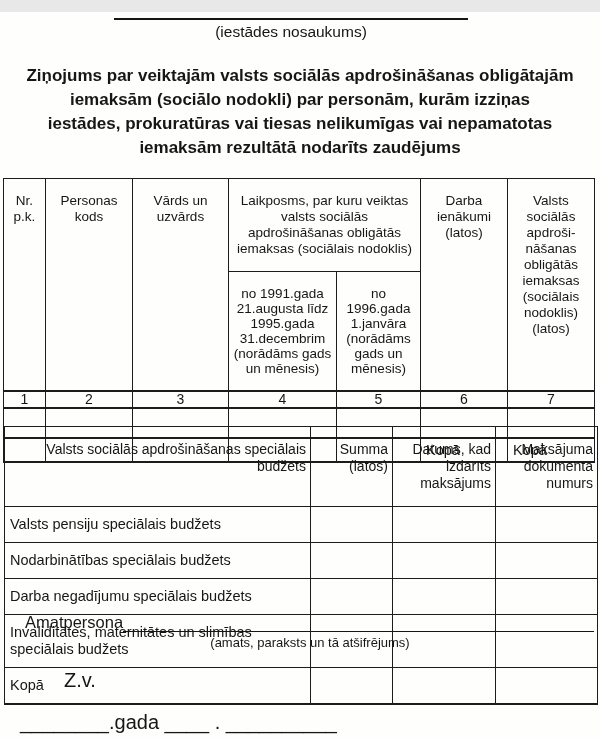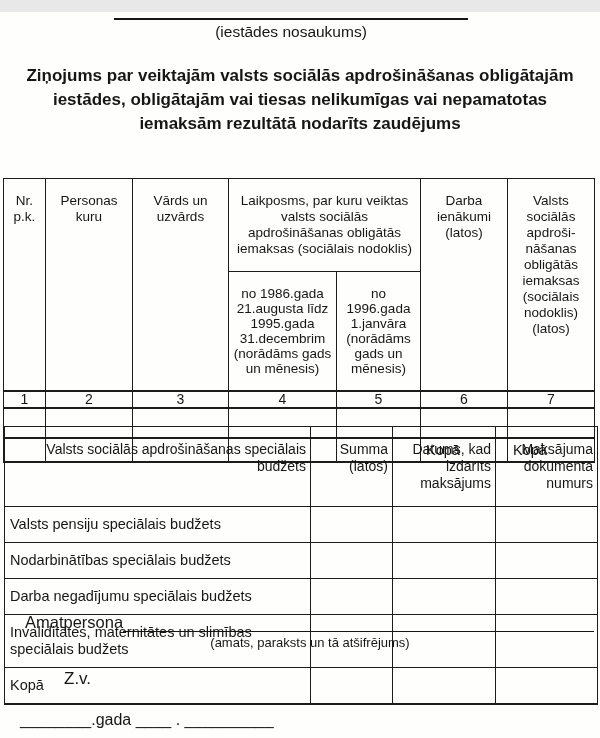--- a/index.html
+++ b/index.html
@@ -54,60 +54,61 @@
   .t2 .r4 { height:37px; }
   .t2 .r5 td { border-bottom-width:2.5px; }
 
   
   .official-row {
     position:absolute; top:601px; left:25px; right:6px;
     display:flex; align-items:flex-end; font-size:16.5px;
   }
   .sig-line { flex:1; border-bottom:1.5px solid #161616; height:18px; }
   .sig-caption { position:absolute; top:623px; left:0; width:620px; text-align:center; font-size:13px; }
-  .seal-label { position:absolute; top:657px; left:64px; font-size:17px; }
-  .date-line { position:absolute; top:699px; left:20px; font-size:16px; white-space:pre; }
+  .seal-label { position:absolute; top:657px; left:64px; font-size:20px; }
+  .date-line { position:absolute; top:699px; left:20px; font-size:20px; white-space:pre; }
 </style>
 </head>
 <body>
 
 <div class="page">
 
   <div class="inst-block">
     <div class="inst-rule"></div>
     <div class="inst-caption">(iestādes nosaukums)</div>
   </div>
 
   <div class="doc-title">
     <div>Ziņojums par veiktajām valsts sociālās apdrošināšanas obligātajām</div>
-    <div>iestādes, obligātajām vai tiesas nelikumīgas vai nepamatotas</div>
+    <div>iemaksām (sociālo nodokli) par personām, kurām izziņas</div>
+    <div>iestādes, prokuratūras vai tiesas nelikumīgas vai nepamatotas</div>
     <div>iemaksām rezultātā nodarīts zaudējums</div>
   </div>
 
   <table class="t1">
     <colgroup>
       <col style="width:42px">
         <col style="width:87px">
         <col style="width:96px">
       <col style="width:108px">
         <col style="width:84px">
         <col style="width:87px">
         <col style="width:87px">
     </colgroup>
     <tbody>
         <tr class="hdr-upper">
       <th rowspan="2">Nr. p.k.</th>
-      <th rowspan="2">Personas kuru</th>
+      <th rowspan="2">Personas kods</th>
       <th rowspan="2">Vārds un uzvārds</th>
       <th colspan="2">Laikposms, par kuru veiktas valsts sociālās apdrošināšanas obligātās iemaksas (sociālais nodoklis)</th>
       <th rowspan="2">Darba ienākumi (latos)</th>
       <th rowspan="2">Valsts sociālās apdroši-nāšanas obligātās iemaksas (sociālais nodoklis) (latos)</th>
     </tr>
     <tr class="hdr-lower">
-      <th>no 1986.gada 21.augusta līdz 1995.gada 31.decembrim (norādāms gads un mēnesis)</th>
+      <th>no 1991.gada 21.augusta līdz 1995.gada 31.decembrim (norādāms gads un mēnesis)</th>
       <th>no 1996.gada 1.janvāra (norādāms gads un mēnesis)</th>
     </tr>
     <tr class="num-row">
       <td>1</td>
       <td>2</td>
       <td>3</td>
       <td>4</td>
       <td>5</td>
       <td>6</td>
       <td>7</td>

